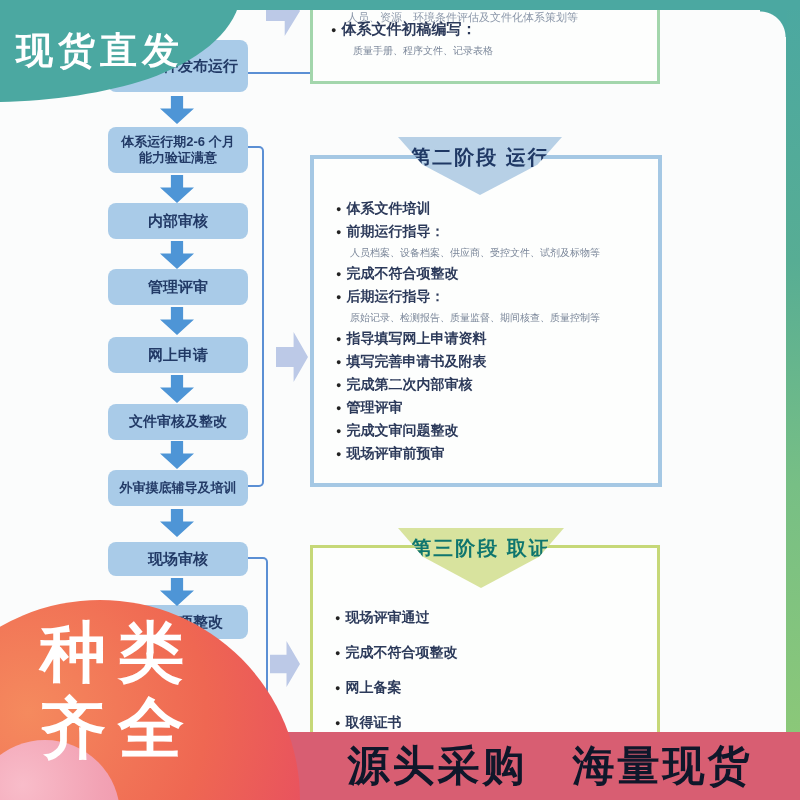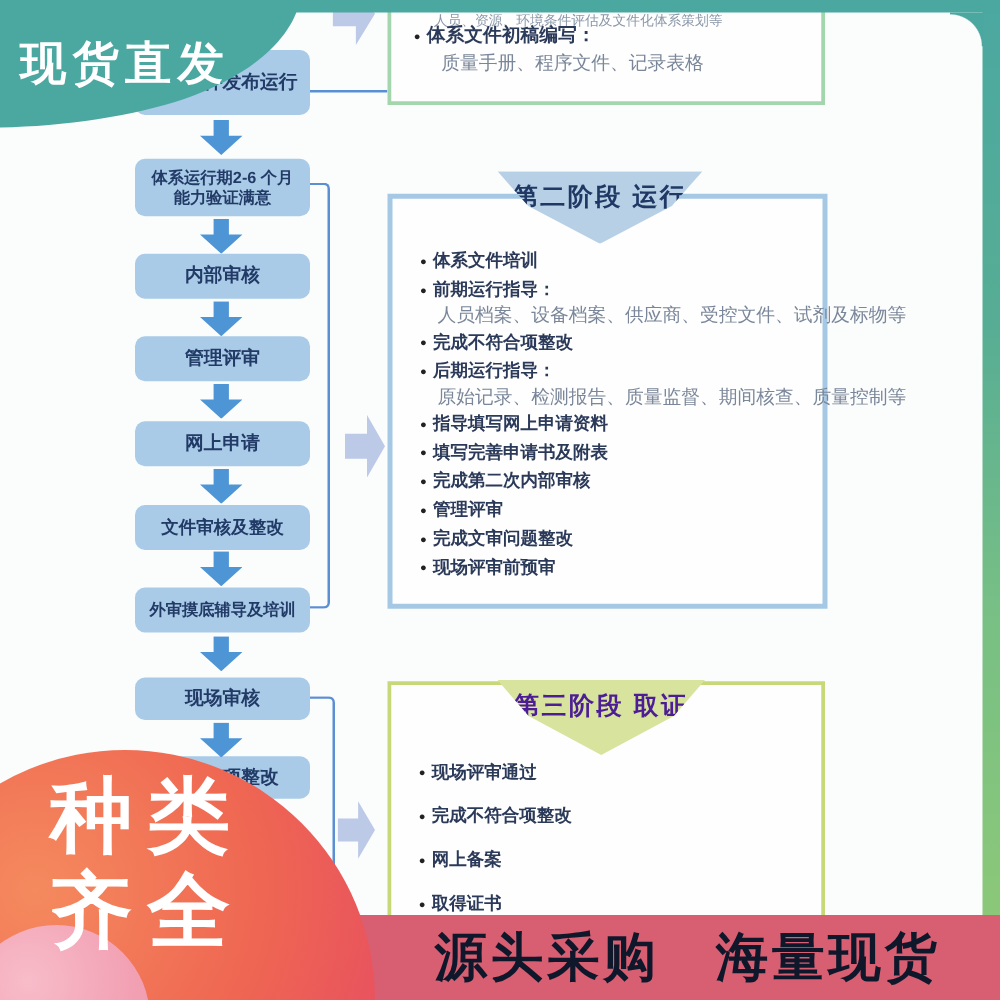--- a/index.html
+++ b/index.html
@@ -31,26 +31,26 @@
 
   
   .panel{position:absolute;background:#fdfefd;z-index:4;}
   .stage1{left:310px;top:-36px;width:350px;height:120px;border:3px solid #a3d6ac;}
   .stage2{left:310px;top:155px;width:352px;height:332px;border:4px solid #a5c8e4;}
   .stage3{left:310px;top:545px;width:350px;height:200px;border:3px solid #c6d878;}
   .ribbon{position:absolute;z-index:6;text-align:center;font-weight:bold;font-size:20px;
     letter-spacing:2px;padding-top:7px;
     clip-path:polygon(0 0,100% 0,85% 48%,50% 100%,15% 48%);}
   .ribbon2{left:398px;top:137px;width:164px;height:58px;background:#b7d0e6;color:#1f3864;}
-  .ribbon3{left:398px;top:544px;width:166px;height:60px;background:#d8e39e;color:#4c1d95;}
+  .ribbon3{left:398px;top:528px;width:166px;height:60px;background:#d8e39e;color:#0f766e;}
 
   .items{position:absolute;left:22px;}
   .bl{color:#2c3a5a;font-size:14px;font-weight:600;line-height:15px;margin-bottom:7px;white-space:nowrap;}
   .bl::before{content:"●";font-size:9px;margin-right:5px;vertical-align:1px;color:#222;}
-  .sub{color:#7a8699;font-size:15px;line-height:12px;margin:0 0 7px 14px;white-space:nowrap;}
+  .sub{color:#7a8699;font-size:10px;line-height:12px;margin:0 0 7px 14px;white-space:nowrap;}
   .bl3{margin-bottom:19px;}
   .note1{position:absolute;left:34px;top:44px;color:#8b97a9;font-size:11px;white-space:nowrap;}
   .bullet1{position:absolute;left:18px;top:54px;}
   .sub1{position:absolute;left:40px;top:78px;}
 
   
   .banner{position:absolute;left:0;top:732px;width:800px;height:68px;background:#d85e72;z-index:10;}
   .banner-text{position:absolute;left:320px;top:6px;width:460px;text-align:center;color:#0f172a;
     font-size:42px;font-weight:bold;letter-spacing:3px;white-space:nowrap;}
   .big-circle{position:absolute;left:-100px;top:600px;width:400px;height:400px;border-radius:50%;z-index:12;

